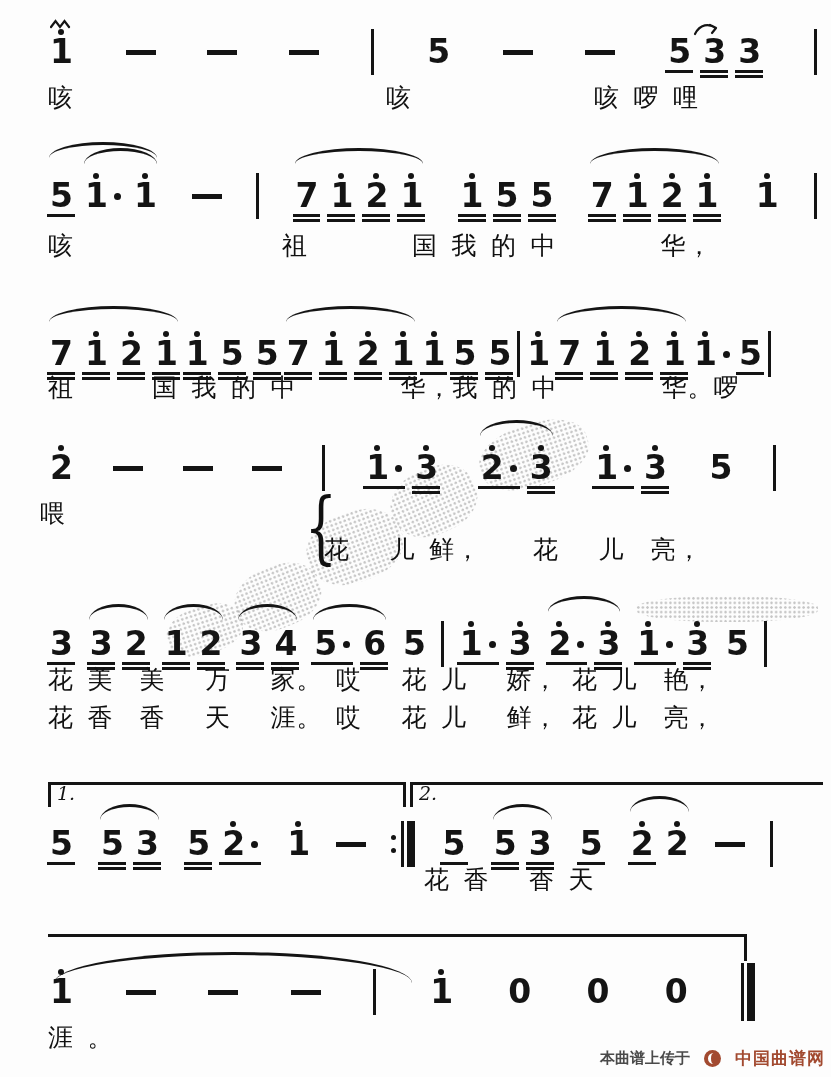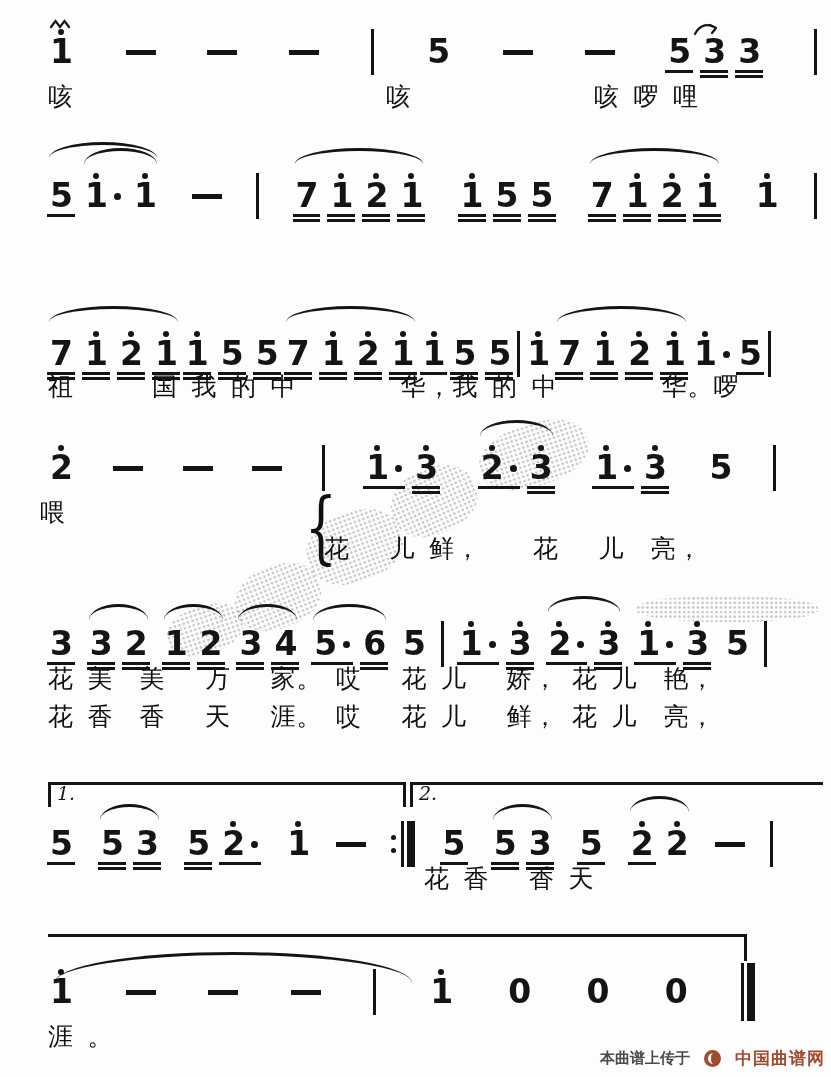--- a/index.html
+++ b/index.html
@@ -23,21 +23,21 @@
   .blk{display:inline-block;width:8px;height:46px;background:var(--ink,#141414);margin-left:3px}
   .fin .bl,.fin .blk{height:58px}
   .rptdots{display:inline-flex;flex-direction:column;gap:8px;margin-right:5px}
   .rptdots i{width:5px;height:5px;border-radius:50%;background:var(--ink,#141414)}
   .slur{position:absolute;left:1px;right:1px;height:13px;border-top:3px solid var(--ink,#141414);
         border-radius:50% 50% 0 0 / 100% 100% 0 0}
   .ornt{position:absolute;top:-15px;left:50%;transform:translateX(-50%)}
   .orns{position:absolute;top:-9px;right:-27px}
   
   .lyr{position:absolute;left:48px;font-size:25px;line-height:30px;letter-spacing:1px;
-       white-space:pre;color:#101010;font-family:Liberation Serif, serif}
+       white-space:pre;color:#101010;font-family:Liberation Sans, sans-serif}
   .brace{position:absolute;font:400 78px/78px "DejaVu Serif",serif;transform:scaleX(.65);color:#101010}
   
   .volta{position:absolute;height:22px;border-top:3px solid var(--ink,#141414);border-left:3px solid var(--ink,#141414)}
   .volta.vr{border-right:3px solid var(--ink,#141414)}
   .volta .vl{display:inline-block;font:italic 400 19px "DejaVu Serif",serif;padding-left:6px;transform:translateY(-3px)}
   .volta-cont{position:absolute;height:24px;border-top:3px solid var(--ink,#141414);border-right:3px solid var(--ink,#141414)}
   .tie{position:absolute;height:28px;border-top:3px solid var(--ink,#141414);
        border-radius:50% 50% 0 0 / 100% 100% 0 0}
   
   .ht{position:absolute;background-image:radial-gradient(var(--ht,#8f8f8f) 1.1px,transparent 1.4px);
@@ -626,20 +626,21 @@
 
   <div class="volta vr" style="left:48px;top:782px;width:352px">
     <span class="vl">1.</span>
   </div>
   <div class="volta" style="left:410px;top:782px;width:410px">
     <span class="vl">2.</span>
   </div>
   <div class="volta-cont" style="left:48px;top:934px;width:696px"></div>
 
   <div class="lyr" style="top:82px">咳　　　　　　　　　　　　咳　　　　　　　咳 啰 哩</div>
+  <div class="lyr" style="top:230px">咳　　　　　　　　祖　　　　国 我 的 中　　　　华，</div>
   <div class="lyr" style="top:372px">祖　　　国 我 的 中　　　　华，我 的 中　　　　华。啰</div>
   <div class="lyr" style="top:498px;left:40px">喂</div>
   <div class="brace" style="left:296px;top:488px">{</div>
   <div class="lyr" style="top:534px;left:324px">花　 儿 鲜，　　花　 儿　亮，</div>
   <div class="lyr" style="top:702px">花 香　香　 天　 涯。 哎　 花 儿　 鲜， 花 儿　亮，</div>
   <div class="lyr" style="top:664px">花 美　美　 万　 家。 哎　 花 儿　 娇， 花 儿　艳，</div>
   <div class="lyr" style="top:864px;left:424px">花 香　 香 天</div>
   <div class="lyr" style="top:1022px">涯 。</div>
 
   <div class="wm">

